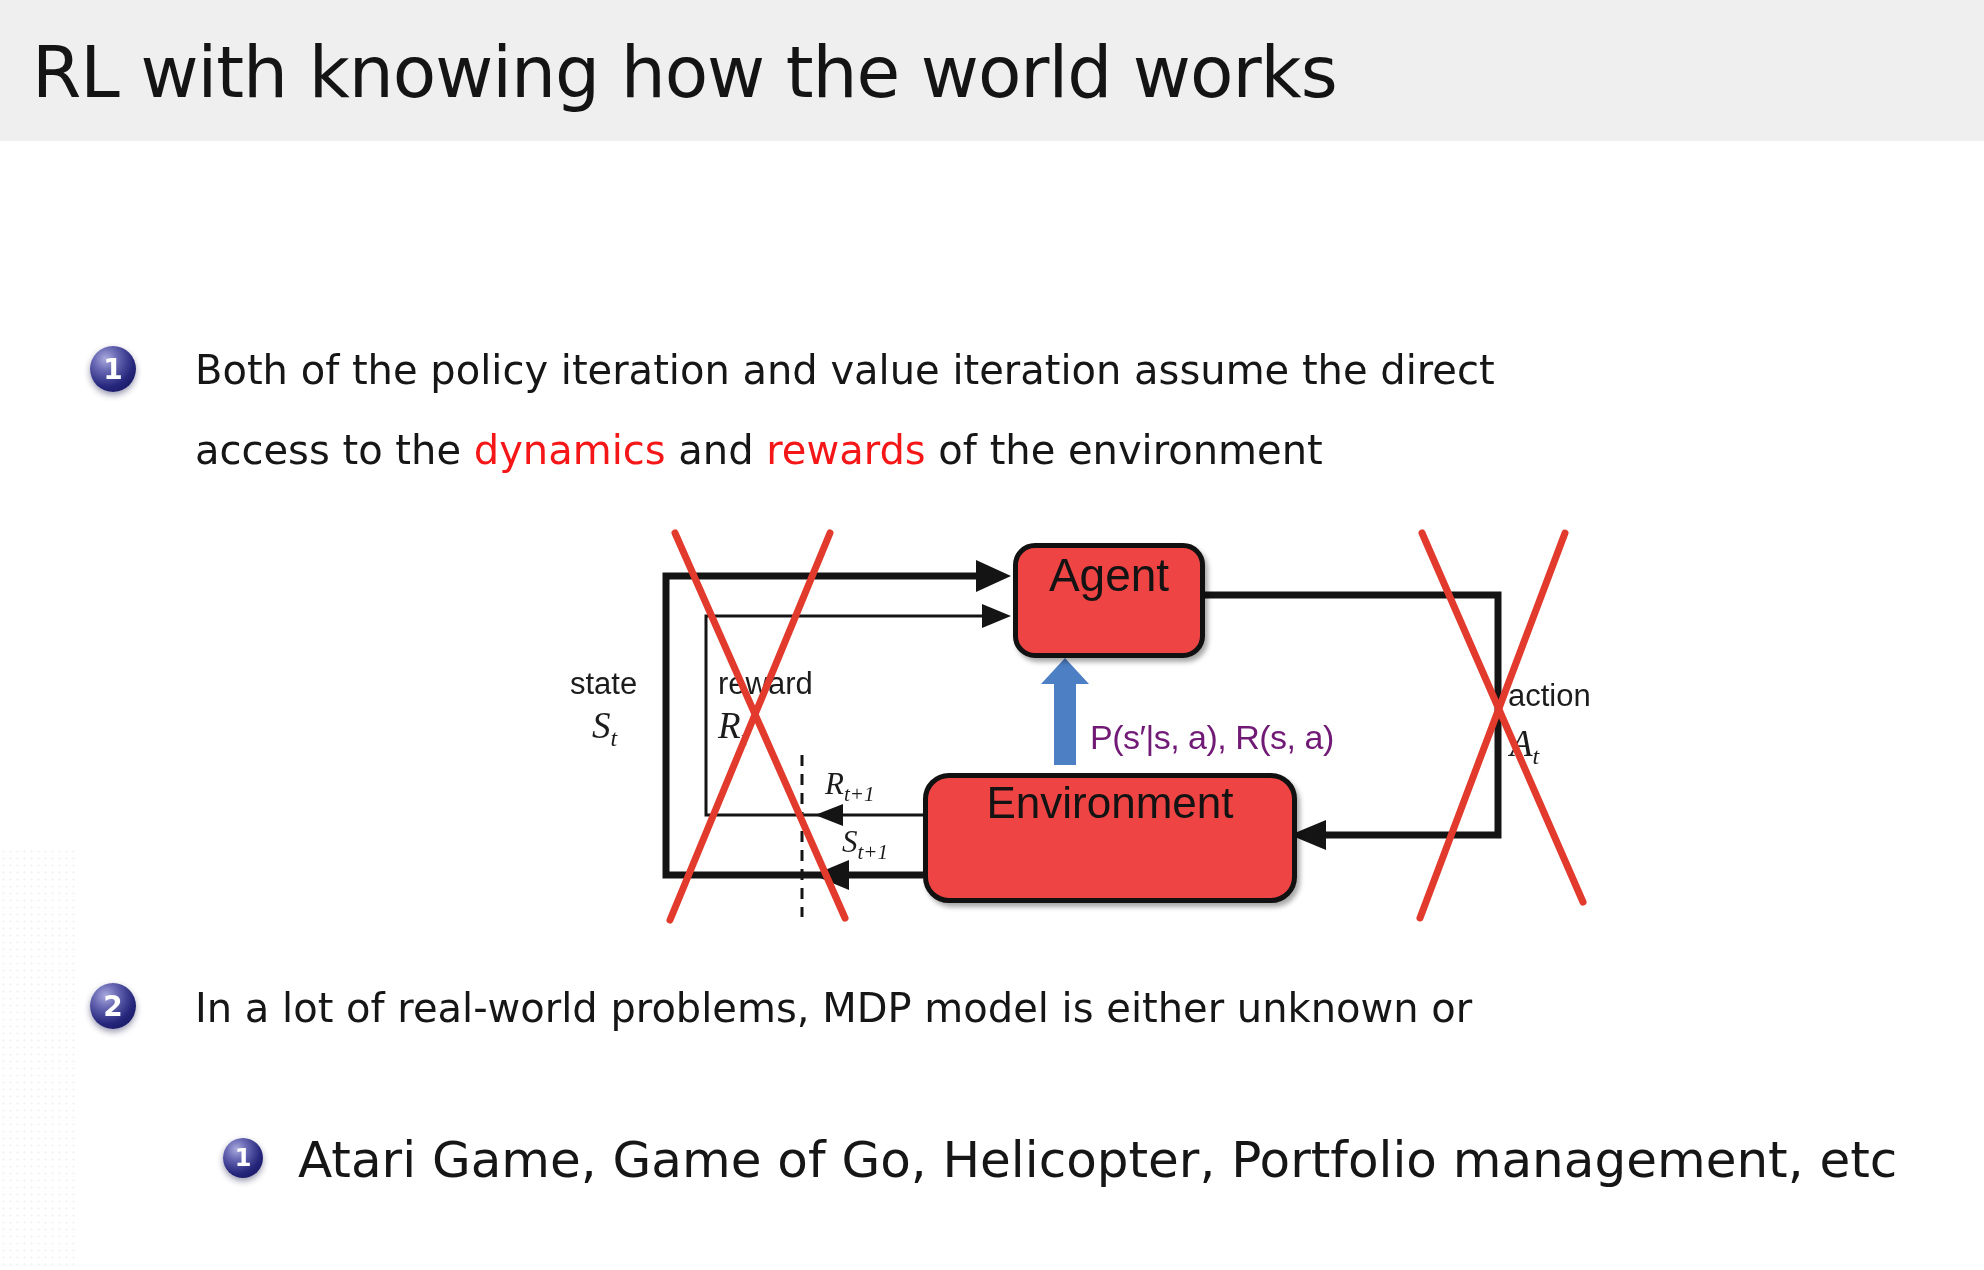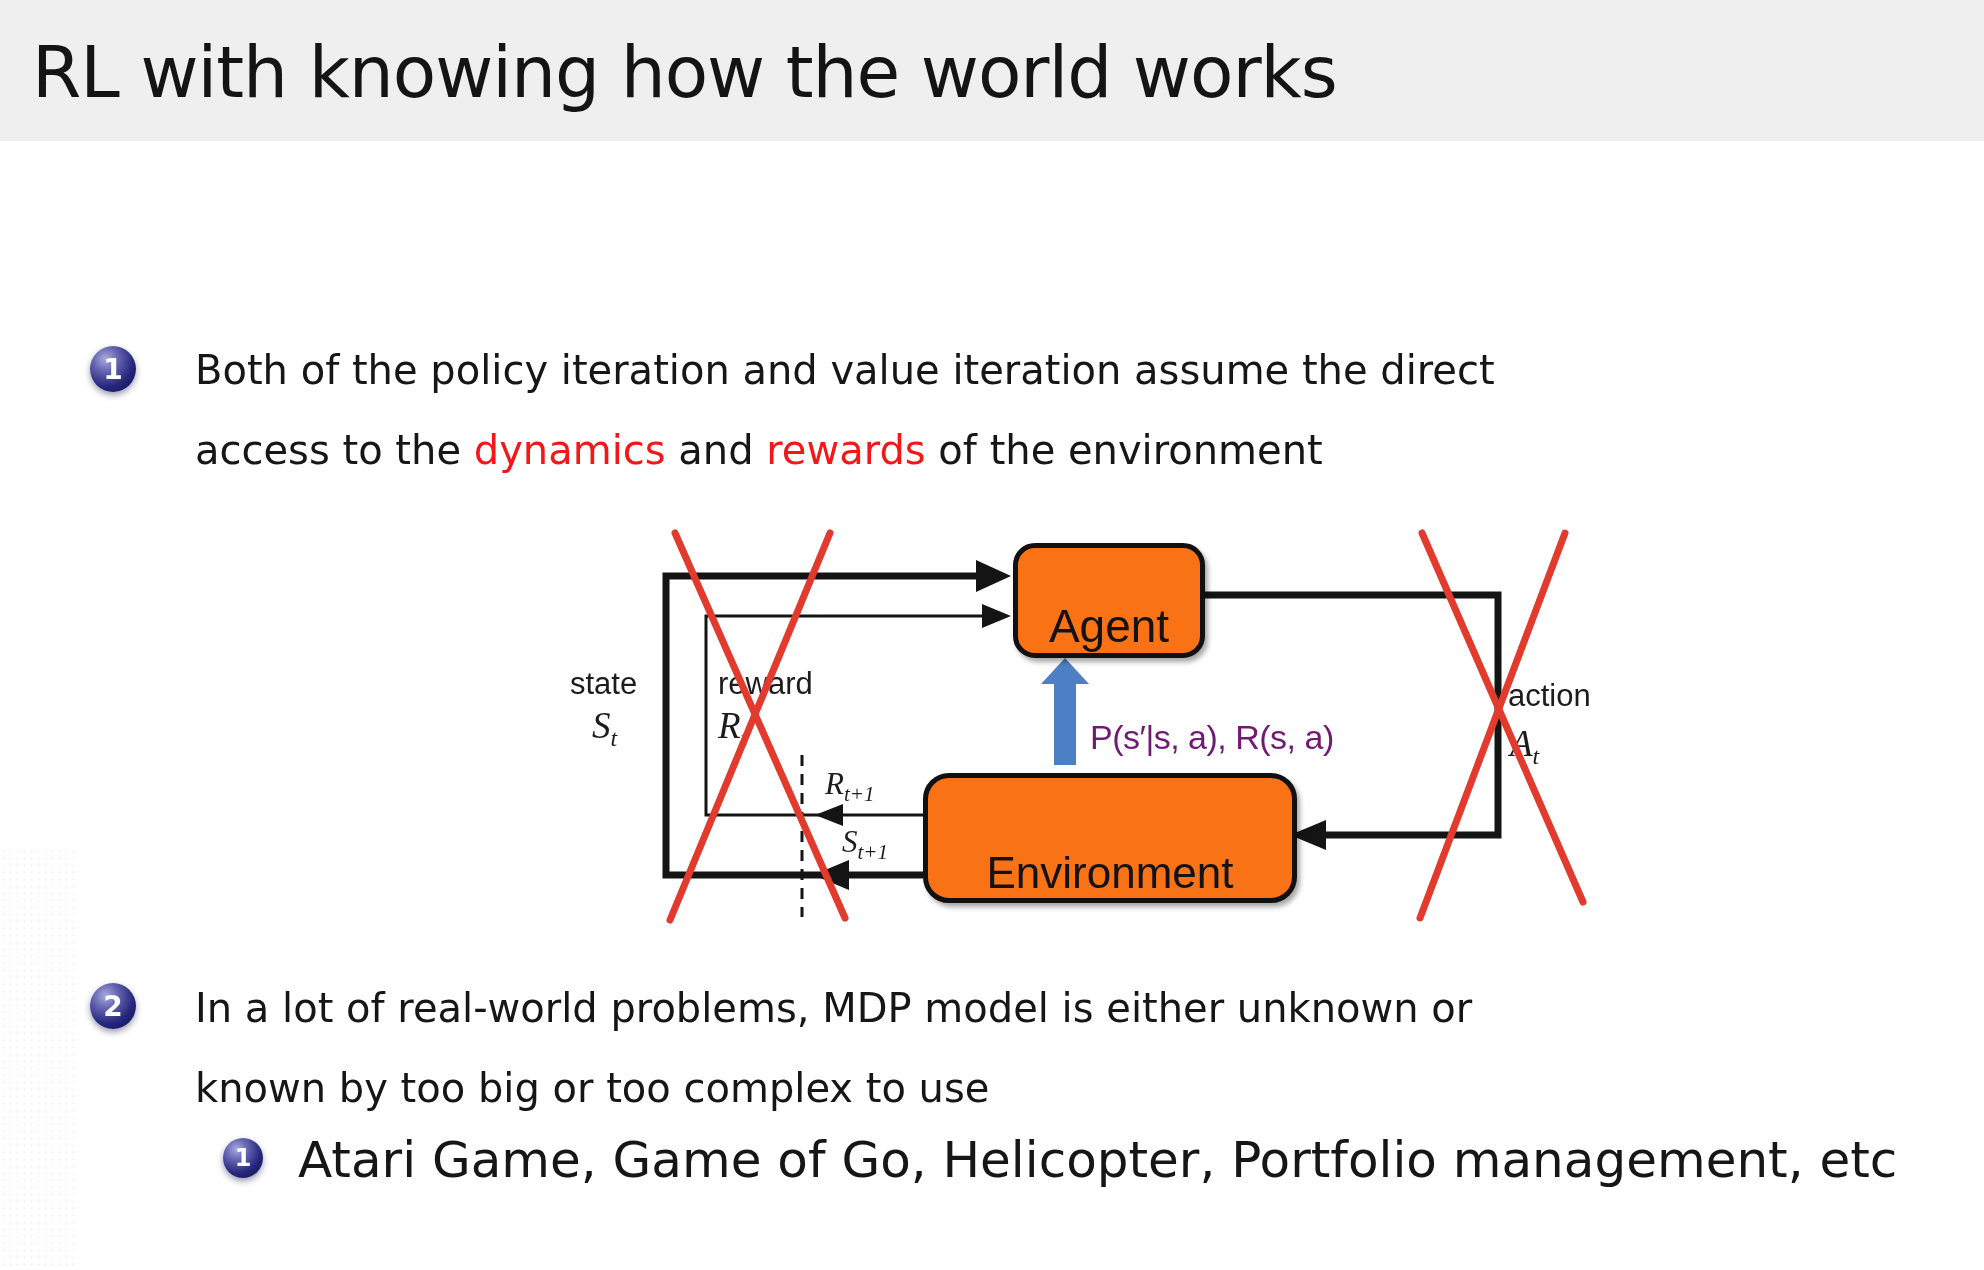--- a/index.html
+++ b/index.html
@@ -32,22 +32,22 @@
     position:absolute; font-size:40px; line-height:64px; white-space:nowrap; color:#161616;
   }
   .subline { font-size:50px; }
   .kw { color:#f51717; }
   
   .diagram { position:absolute; left:520px; top:525px; width:1100px; height:410px; }
   .diagram svg { position:absolute; left:0; top:0; }
   .layer-lines { z-index:1; }
   .layer-cross { z-index:6; pointer-events:none; }
   .dbox {
-    position:absolute; background:#f97316; border:5px solid #111111;
-    display:flex; align-items:flex-end; justify-content:center; z-index:3;
+    position:absolute; background:#ef4444; border:5px solid #111111;
+    display:flex; align-items:flex-start; justify-content:center; z-index:3;
     box-shadow:3px 4px 5px rgba(0,0,0,0.35);
     font-family:"Liberation Sans", sans-serif; color:#131313;
   }
   .agent-box { left:493px; top:18px; width:182px; height:105px; border-radius:22px; font-size:46px; }
   .env-box   { left:403px; top:248px; width:364px; height:120px; border-radius:26px; font-size:44px; }
   .dlabel {
     position:absolute; z-index:4; font-family:"Liberation Sans", sans-serif;
     font-size:31px; color:#1c1c1c; white-space:nowrap; line-height:1;
   }
   .math {
@@ -131,20 +131,19 @@
       <line x1="310" y1="8" x2="150" y2="395" stroke="#e23a2d" stroke-width="7" stroke-linecap="round"></line>
       <line x1="902" y1="8" x2="1063" y2="377" stroke="#e23a2d" stroke-width="7" stroke-linecap="round"></line>
       <line x1="1045" y1="8" x2="900" y2="393" stroke="#e23a2d" stroke-width="7" stroke-linecap="round"></line>
     </svg>
   </div>
 
   <div class="ball ball-lg" style="left:90px; top:983px;">
     <span>2</span>
   </div>
   <div class="bodyline" style="left:195px; top:976px;">In a lot of real-world problems, MDP model is either unknown or</div>
-  <div class="bodyline" style="left:195px; top:1056px;">known by too big or too complex to use</div>
 
   <div class="ball ball-sm" style="left:223px; top:1138px;">
     <span>1</span>
   </div>
   <div class="bodyline subline" style="left:298px; top:1128px;">Atari Game, Game of Go, Helicopter, Portfolio management, etc</div>
 
 </div>
 
 </body></html>

